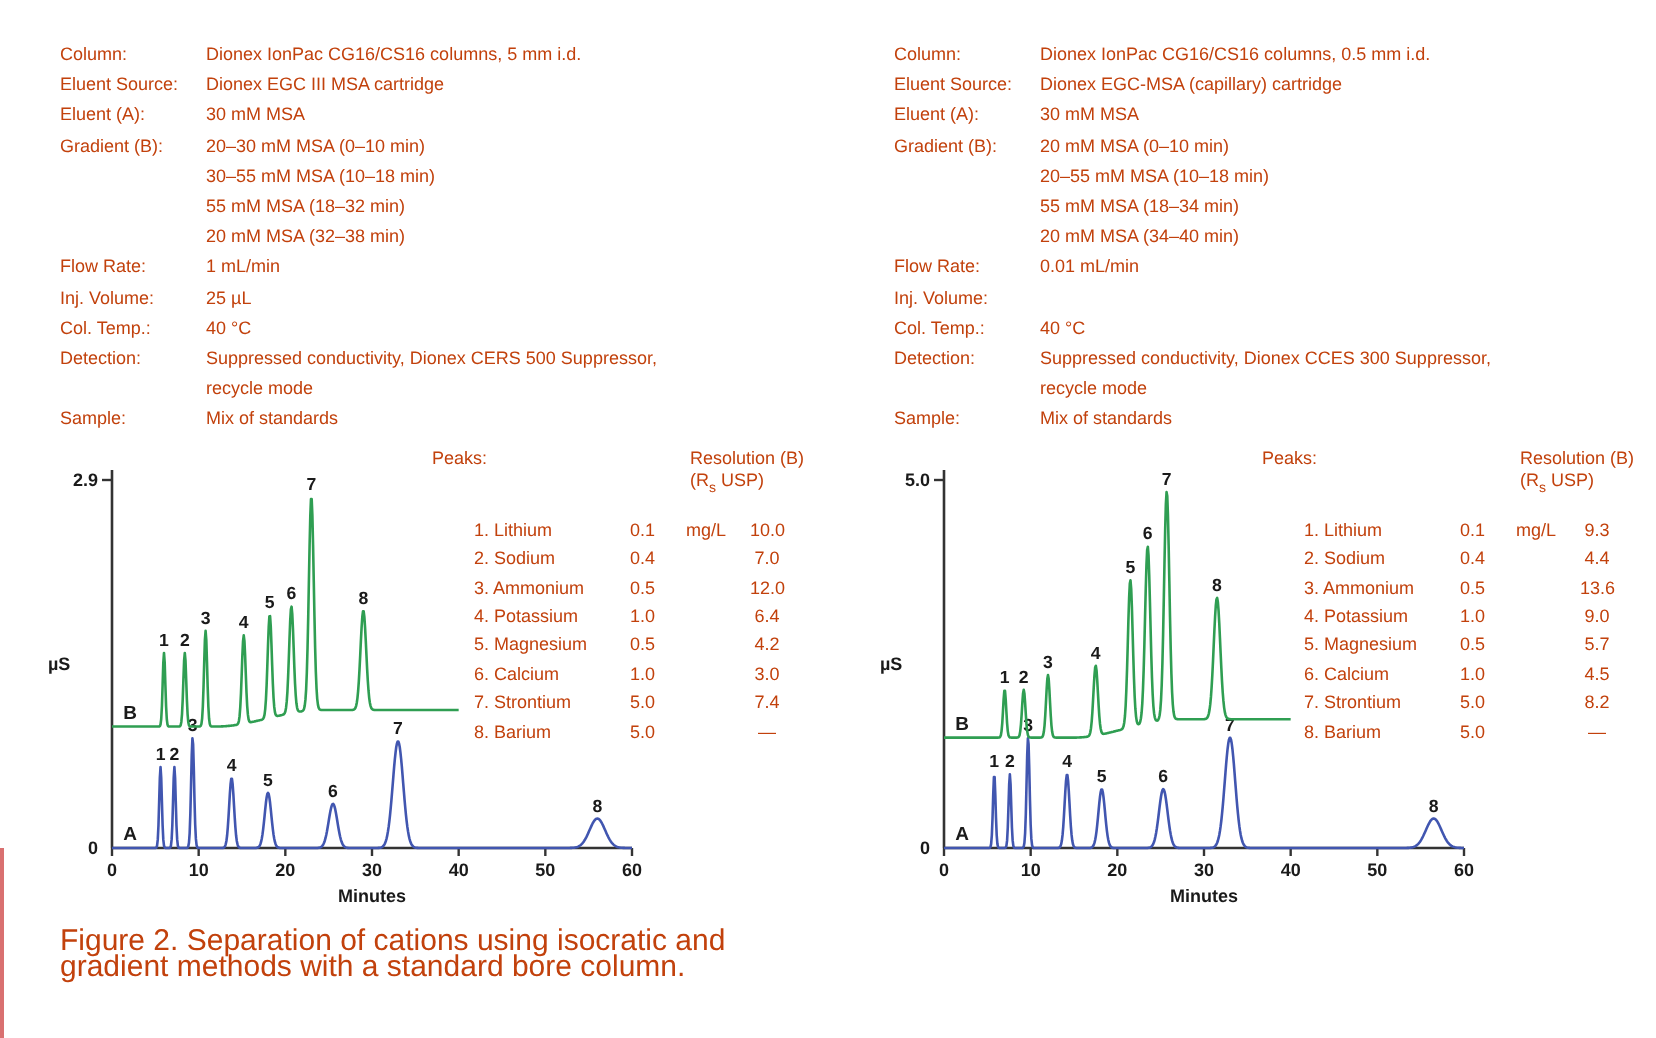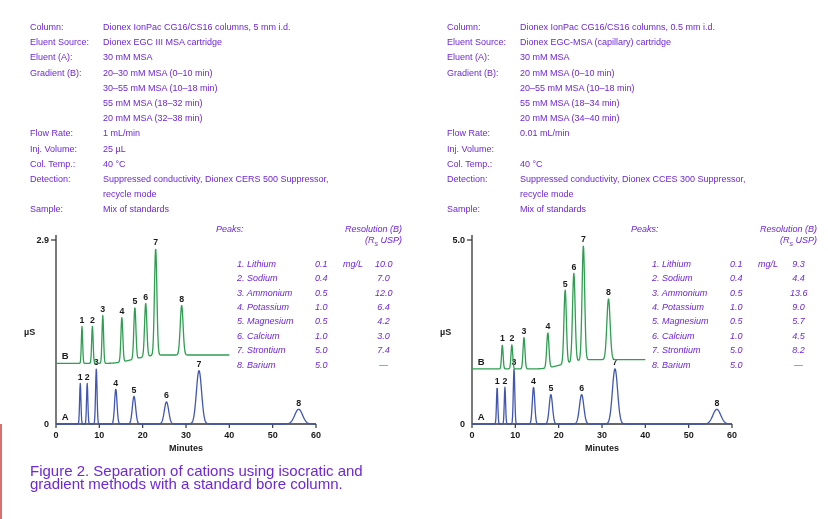--- a/index.html
+++ b/index.html
@@ -1,38 +1,38 @@
 <!DOCTYPE html>
 <html><head>
 <meta charset="utf-8">
 <style>
   html,body{margin:0;padding:0;background:#ffffff;}
   .page{
     position:relative;width:828px;height:519px;background:#ffffff;
-    font-family:"Liberation Sans",sans-serif;color:#6d28d9;overflow:hidden;
+    font-family:"Liberation Sans",sans-serif;color:#c2410c;overflow:hidden;
   }
   .edge-mark{position:absolute;left:0;top:424px;width:2px;height:95px;opacity:.75;}
   .params{position:absolute;top:20px;font-size:9px;line-height:15.2px;}
   .params.left{left:30px;width:392px;}
   .params.right{left:447px;width:378px;}
   .param-row{display:flex;}
   .param-label{flex:0 0 73px;}
   .param-value{flex:1;white-space:pre-line;}
   .chart{position:absolute;top:226px;}
   .chart.left{left:18px;}
   .chart.right{left:434px;}
   svg text{font-family:"Liberation Sans",sans-serif;}
   .tick-label{font-size:9px;font-weight:bold;fill:#1a1a1a;}
   .peak-label{font-size:8.8px;font-weight:bold;fill:#1a1a1a;}
   .series-label{font-size:9.5px;font-weight:bold;fill:#1a1a1a;}
-  .ptable{position:absolute;top:224px;width:186px;font-size:9px;font-style:italic;}
+  .ptable{position:absolute;top:224px;width:186px;font-size:9px;}
   .ptable.left{left:216px;}
   .ptable.right{left:631px;}
   .ptable-head{display:flex;justify-content:space-between;line-height:11px;}
-  .res-head{text-align:right;}
+  .res-head{text-align:left;}
   .ptable-rows{margin-top:8px;margin-left:21px;}
   .peak-row{display:grid;grid-template-columns:78px 28px 32px 1fr;line-height:14.4px;}
   .peak-res{text-align:center;padding-right:10px;}
   .caption{position:absolute;top:464px;width:376px;font-size:15px;line-height:13px;}
   .caption.left{left:30px;}
   .caption.right{left:447px;}
   sub{font-size:7px;}
 </style>
 </head>
 <body>

